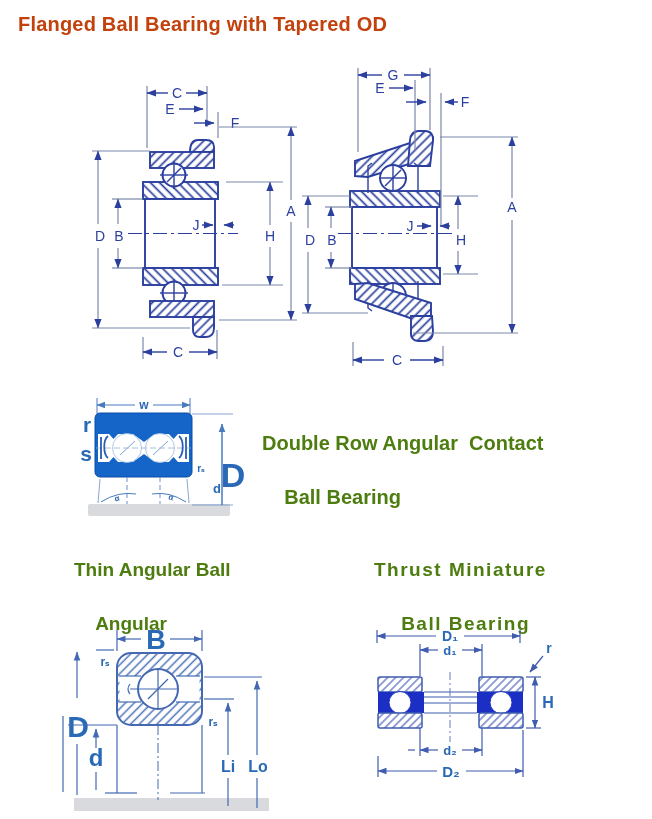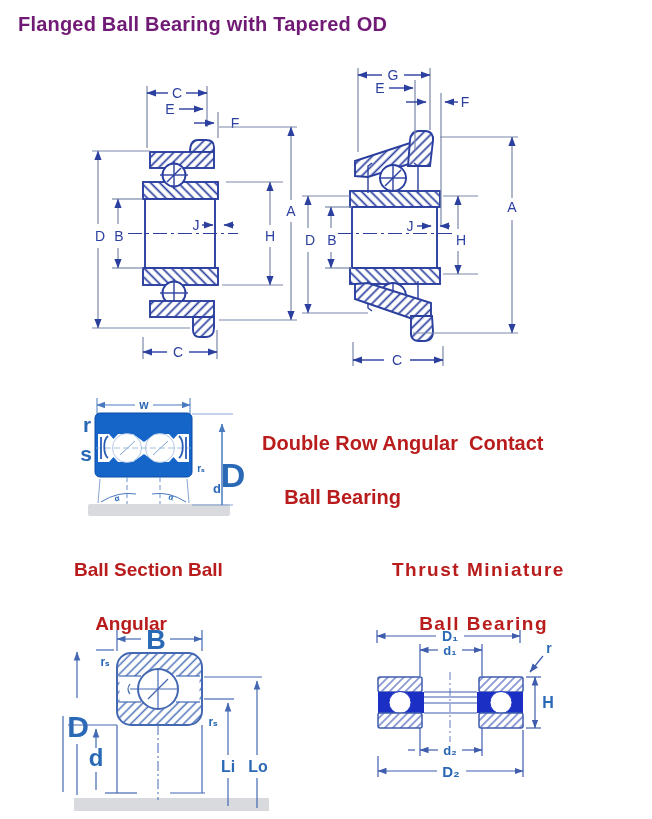--- a/index.html
+++ b/index.html
@@ -1,23 +1,23 @@
 <!DOCTYPE html>
 <html><head>
 <meta charset="utf-8">
 <style>
   html,body{margin:0;padding:0;background:#fff;}
   .page{position:relative;width:652px;height:819px;background:#ffffff;overflow:hidden;
         font-family:"Liberation Sans","DejaVu Sans",sans-serif;}
-  .title{position:absolute;left:18px;top:13px;font-size:20px;font-weight:bold;color:#701a75;
+  .title{position:absolute;left:18px;top:13px;font-size:20px;font-weight:bold;color:#c2410c;
          letter-spacing:.2px;}
-  .heading{position:absolute;color:#b91c1c;font-weight:bold;white-space:pre-wrap;}
+  .heading{position:absolute;color:#4d7c0f;font-weight:bold;white-space:pre-wrap;}
   .h-double{left:262px;top:430px;font-size:20px;line-height:27px;}
   .h-thin{left:74px;top:556px;font-size:19px;line-height:27px;}
-  .h-thrust{left:392px;top:556px;font-size:19px;line-height:27px;letter-spacing:1.5px;}
+  .h-thrust{left:374px;top:556px;font-size:19px;line-height:27px;letter-spacing:1.5px;}
   svg{position:absolute;font-family:"Liberation Sans","DejaVu Sans",sans-serif;}
   .d1{fill:#2b3f9f;font-size:14px;}
   .bl{fill:#2a69b5;font-weight:bold;}
   .ln{stroke:#7b87a9;stroke-width:1.2;fill:none;}
   .bn{stroke:#2b3f9f;stroke-width:1.4;fill:none;}
   .part{stroke:#2b3f9f;stroke-width:1.9;}
   .tn3{stroke:#4468b2;stroke-width:1.2;fill:none;}
   .tn4{stroke:#3f5cae;stroke-width:1.2;fill:none;}
 </style>
 </head>
@@ -229,21 +229,21 @@
     <text class="bl" x="201" y="472" font-size="10" text-anchor="middle">rₛ</text>
     <text class="bl" x="217" y="493" font-size="13" text-anchor="middle">d</text>
 
     <text class="bl" x="87" y="432" font-size="21" text-anchor="middle">r</text>
     <text class="bl" x="86" y="461" font-size="21" text-anchor="middle">s</text>
   </svg>
 
   <div class="heading h-double"><span>Double Row Angular  Contact</span><br>
     <span>Ball Bearing</span></div>
 
-  <div class="heading h-thin"><span>Ball Section Ball</span><br>
+  <div class="heading h-thin"><span>Thin Angular Ball</span><br>
     <span>Angular</span></div>
 
   <div class="heading h-thrust"><span>Thrust Miniature</span><br>
     <span>Ball Bearing</span></div>
 
   <svg style="left:55px;top:615px;" width="230" height="204" viewBox="55 615 230 204">
     <defs>
       <pattern id="p3" width="6.2" height="6.2" patternUnits="userSpaceOnUse" patternTransform="rotate(45)">
         <rect width="6.2" height="6.2" fill="#fff"></rect>
         <line x1="3" y1="-1" x2="3" y2="7.2" stroke="#4f74bb" stroke-width="1.5"></line>

